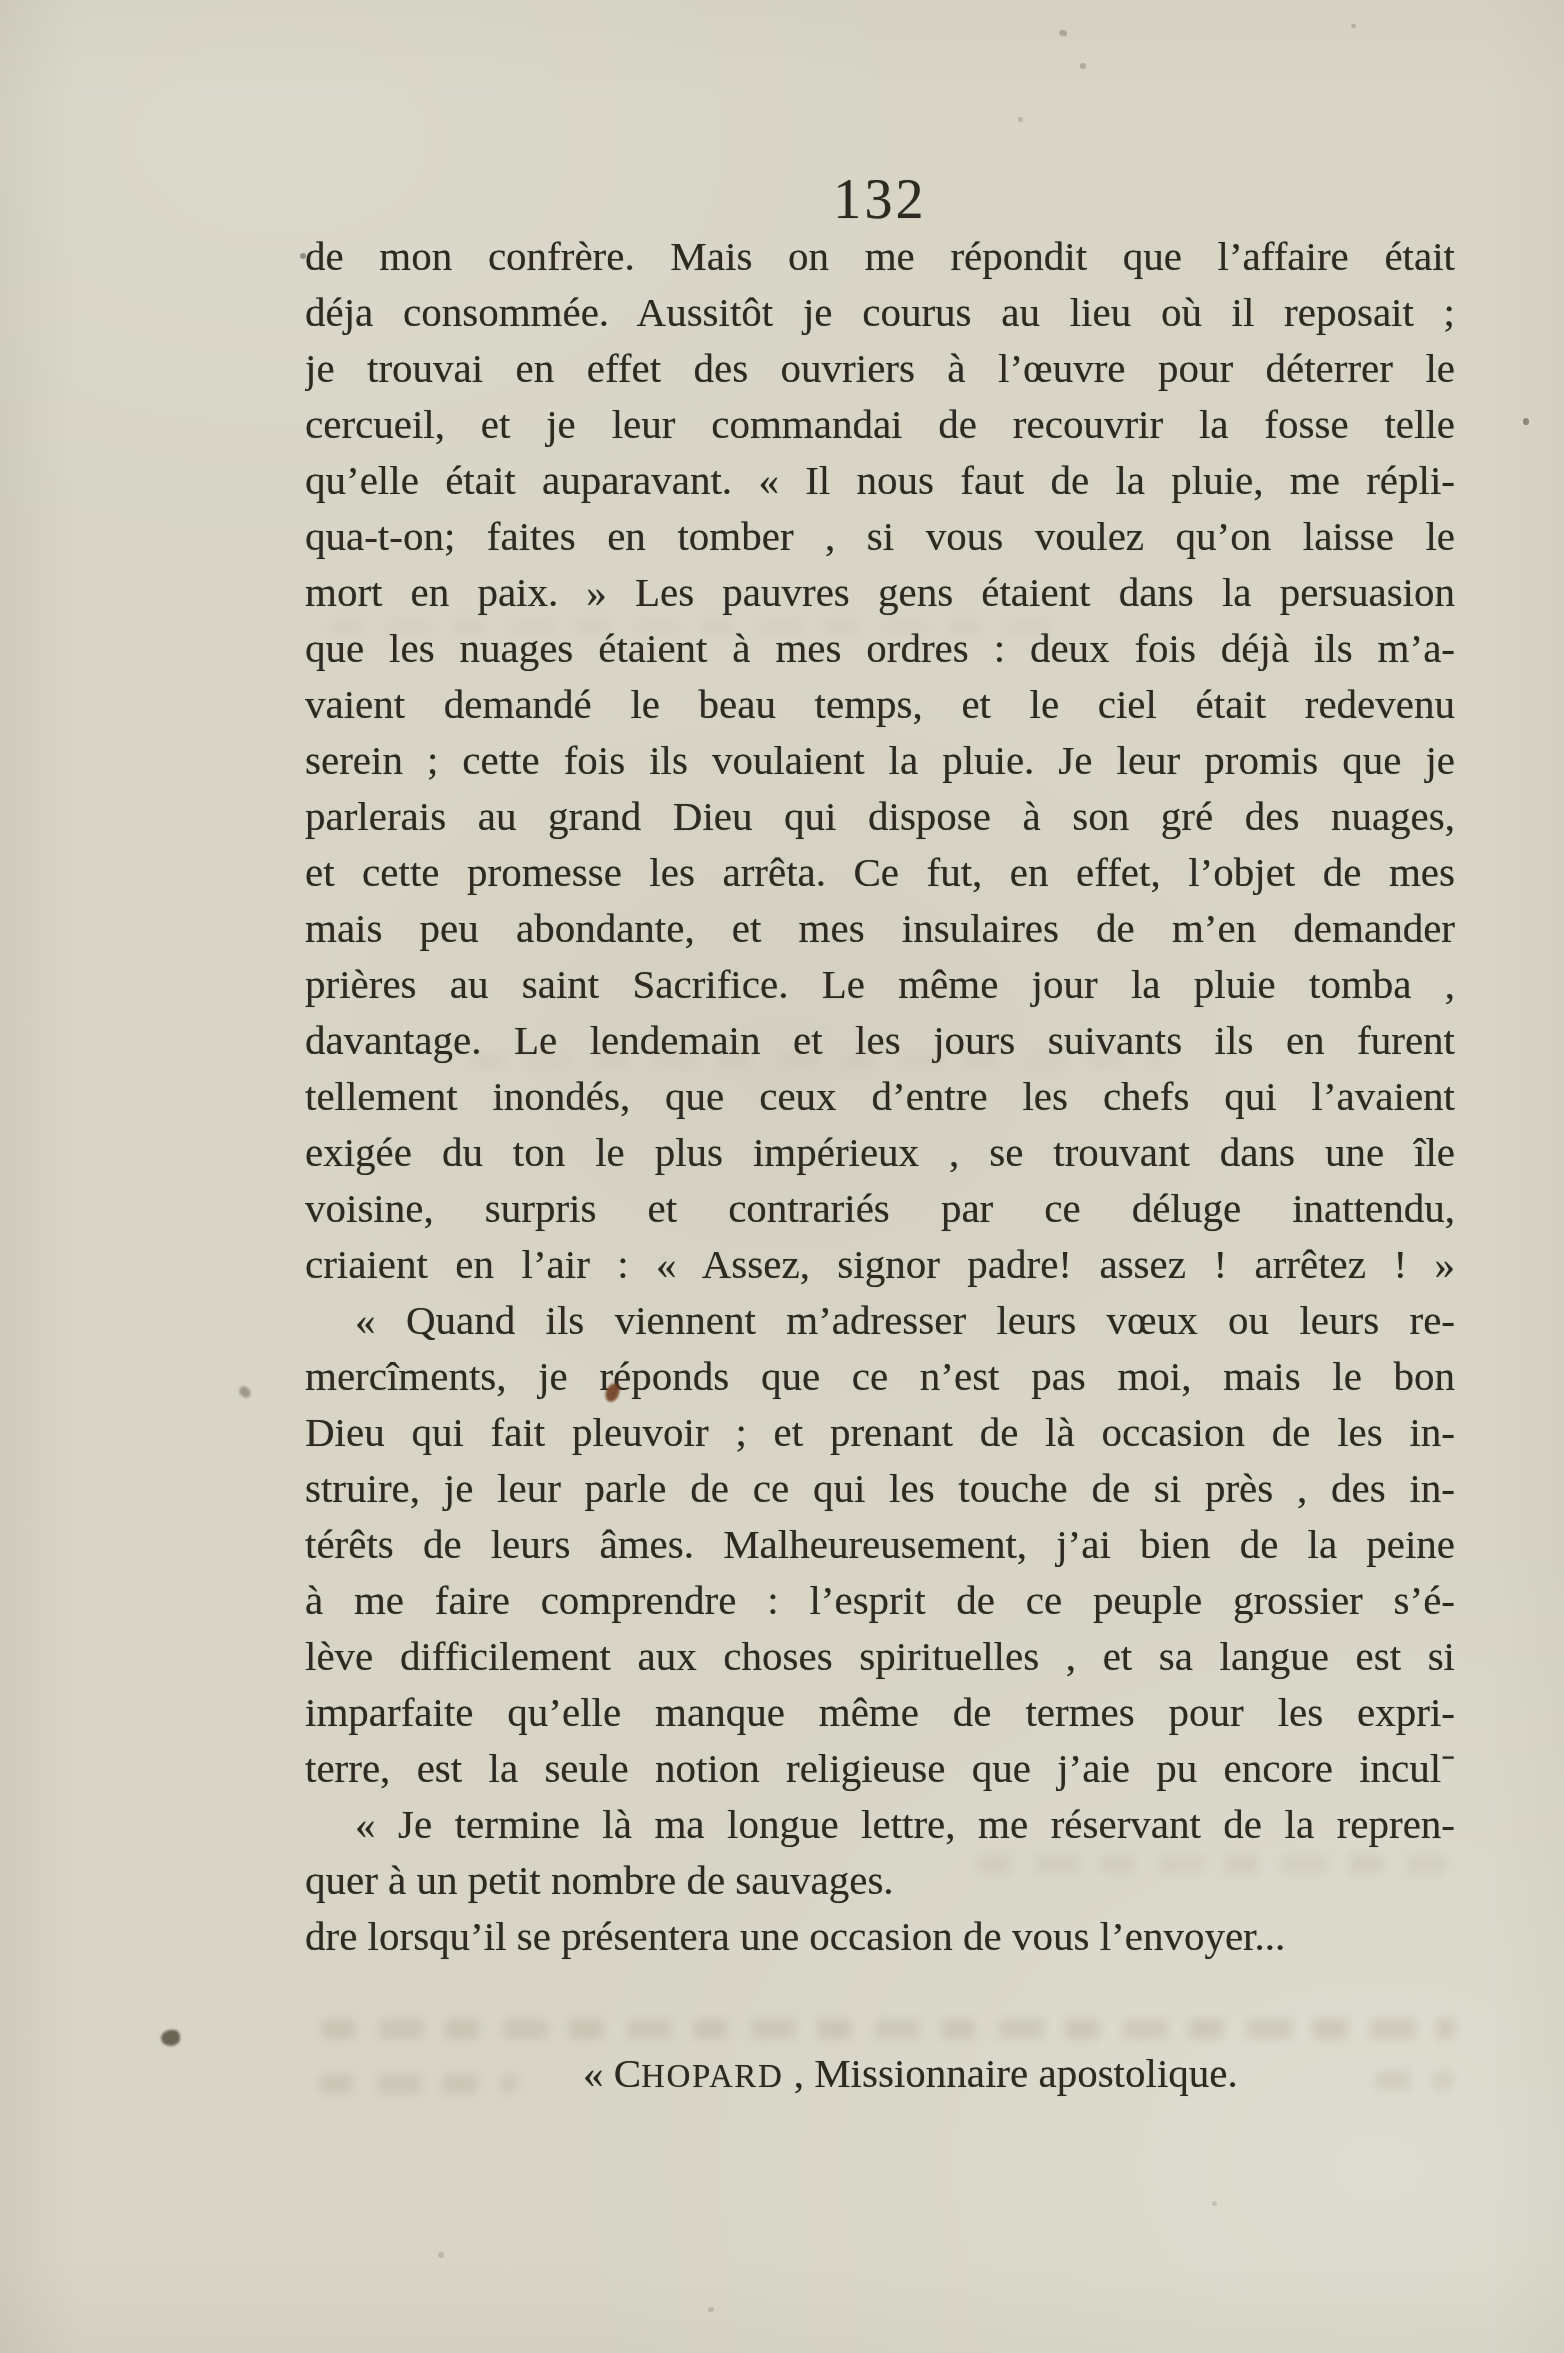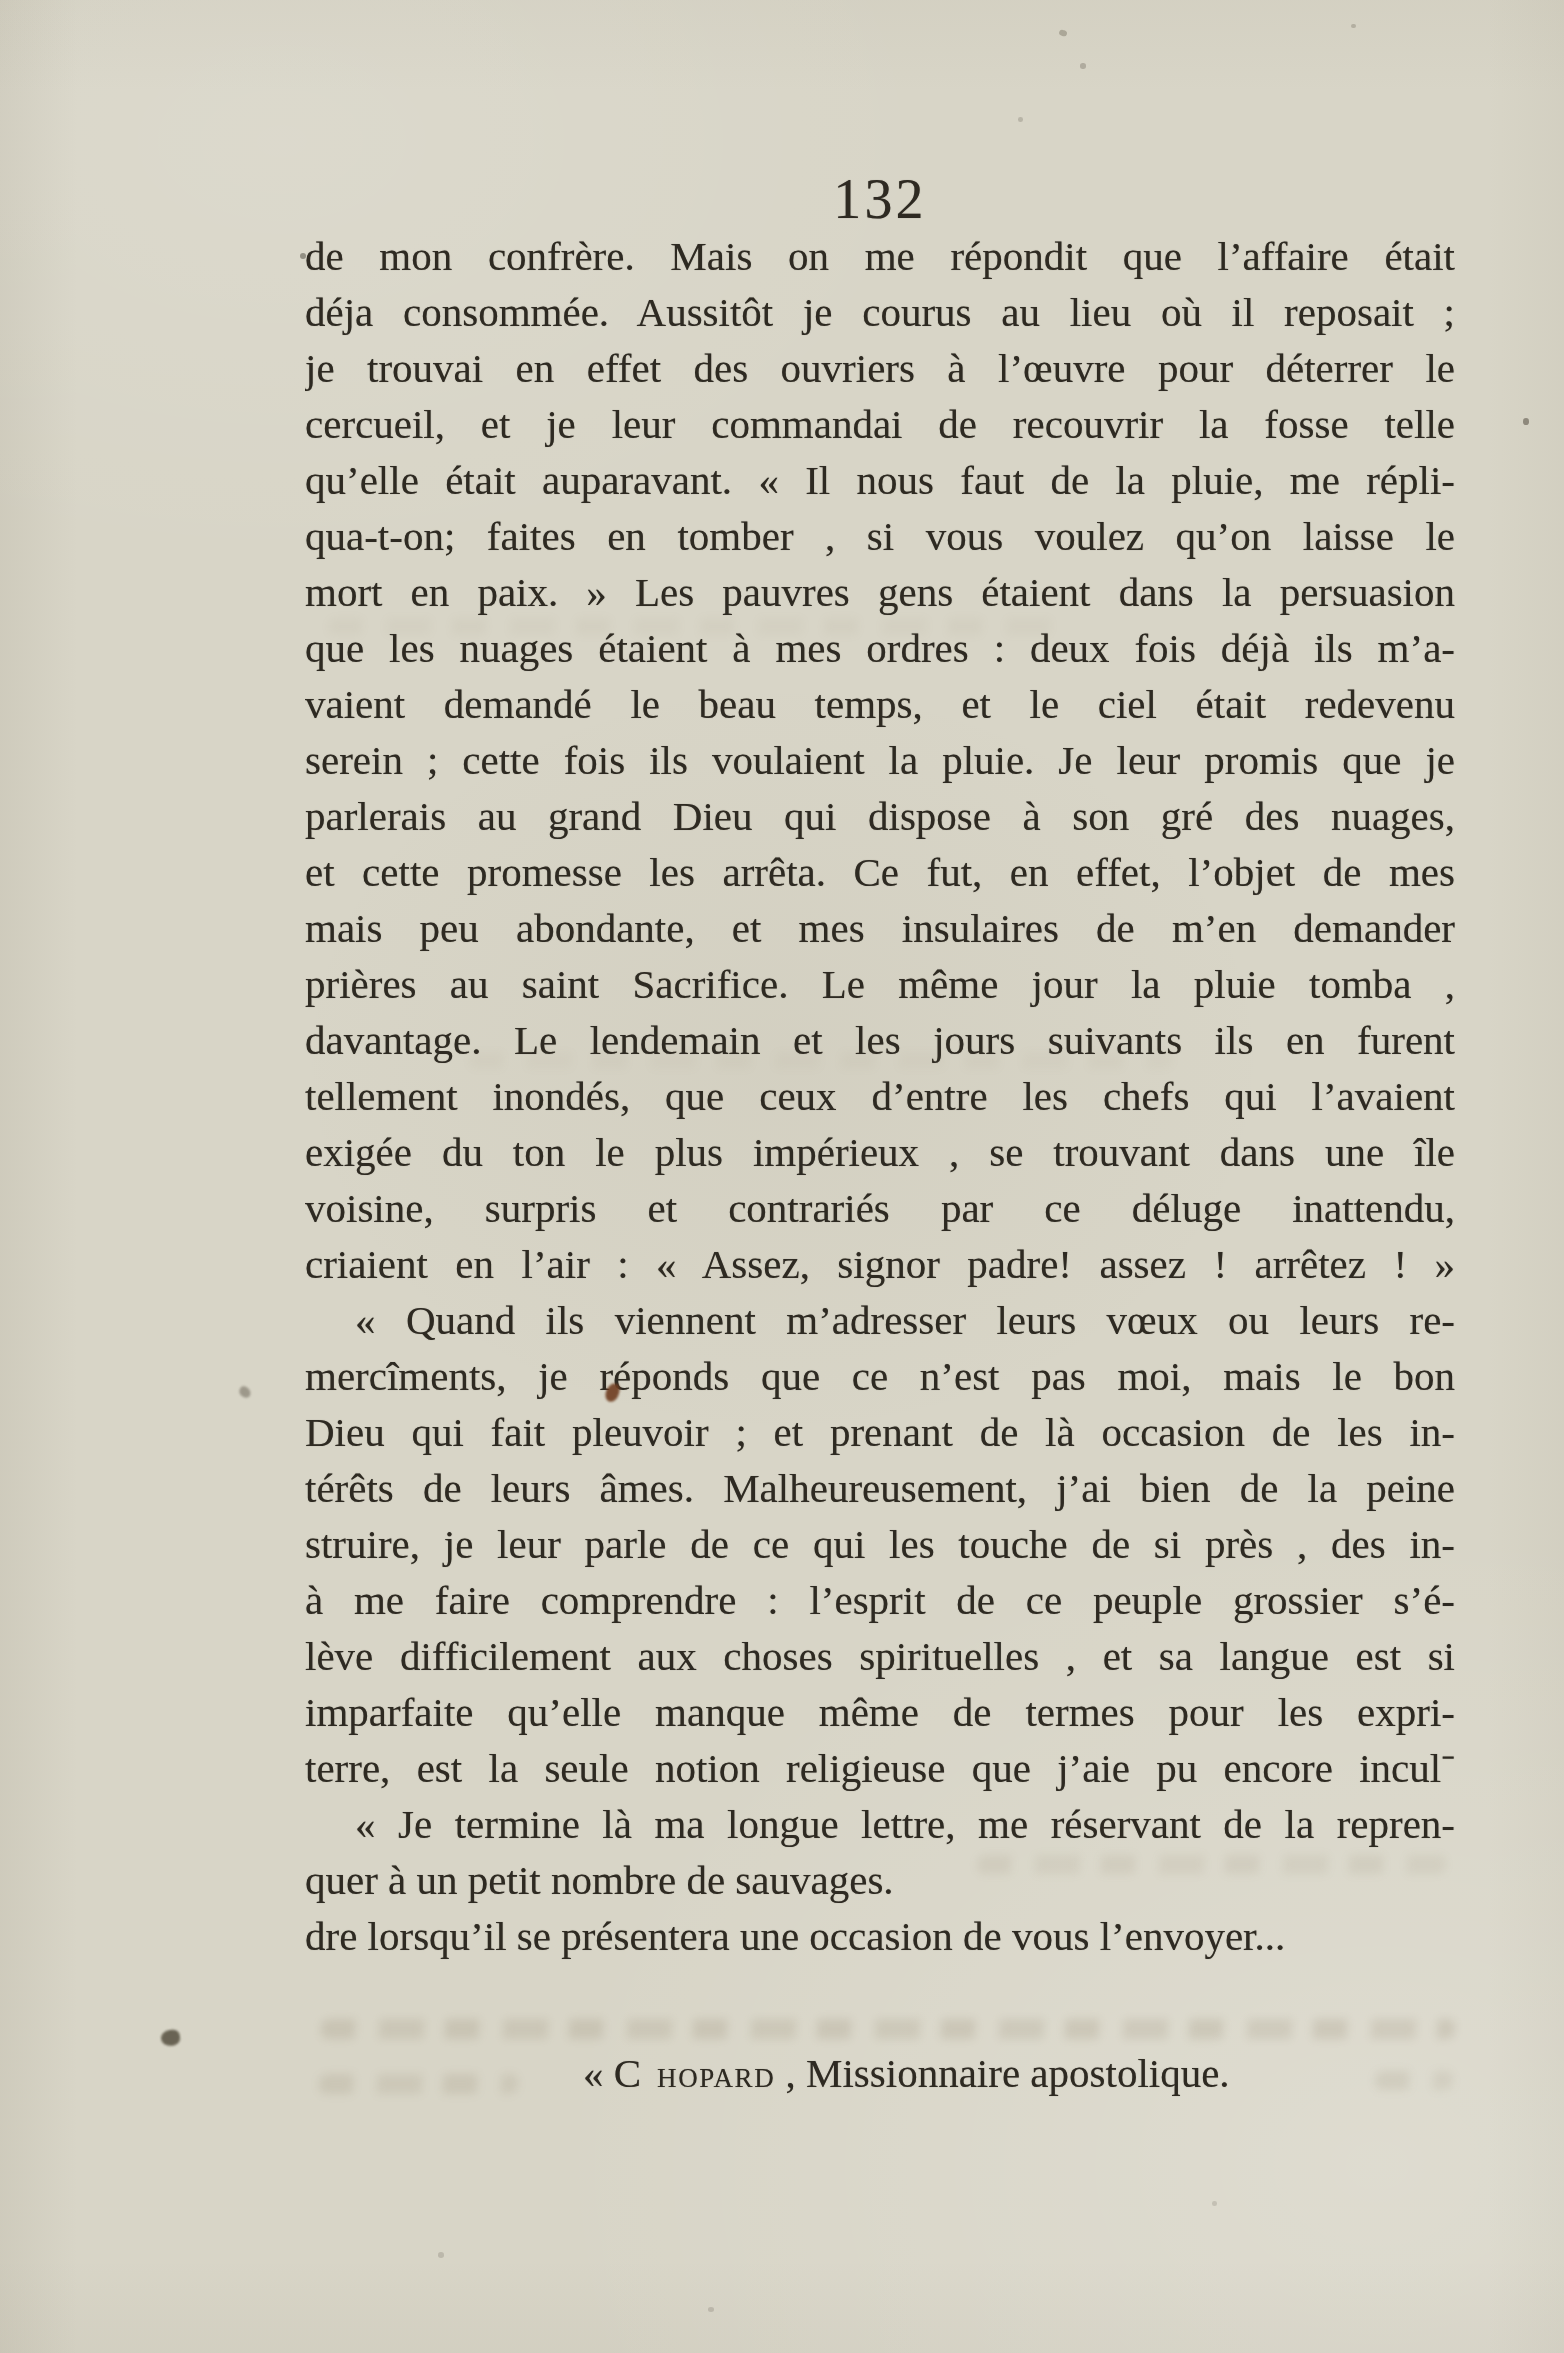--- a/index.html
+++ b/index.html
@@ -31,21 +31,21 @@
   }
   .line {
     height:56px; overflow:hidden;
     text-align:justify;
     text-align-last:justify;
     text-justify:inter-word;
   }
   .line.nofill { text-align-last:left; }
   .line.indent { text-indent:50px; }
   .it { }
-  .sc { text-transform:uppercase; font-size:27px; letter-spacing:1.6px;margin-left:16px; }
+  .sc { text-transform:uppercase; font-size:33px; letter-spacing:1.6px; }
   .signature {
     position:absolute; left:583px; top:2049px;
     font-size:41px; white-space:nowrap;
     text-shadow:0 0 0.8px rgba(46,42,34,0.5);
   }
   .bleed {
     position:absolute;
     background:repeating-linear-gradient(90deg,
       rgba(128,113,86,0.38) 0px, rgba(128,113,86,0.38) 34px,
       rgba(128,113,86,0) 34px, rgba(128,113,86,0) 58px,
@@ -78,22 +78,22 @@
       <div class="line"><span>mais peu abondante, et mes insulaires de m’en demander</span></div>
       <div class="line"><span>prières au saint Sacrifice. Le même jour la pluie tomba ,</span></div>
       <div class="line"><span>davantage. Le lendemain et les jours suivants ils en furent</span></div>
       <div class="line"><span>tellement inondés, que ceux d’entre les chefs qui l’avaient</span></div>
       <div class="line"><span>exigée du ton le plus impérieux , se trouvant dans une île</span></div>
       <div class="line"><span>voisine, surpris et contrariés par ce déluge inattendu,</span></div>
       <div class="line"><span>criaient en l’air : « Assez, </span><span class="it">signor padre!</span><span> assez ! arrêtez ! »</span></div>
       <div class="line indent"><span>« Quand ils viennent m’adresser leurs vœux ou leurs re-</span></div>
       <div class="line"><span>mercîments, je réponds que ce n’est pas moi, mais le bon</span></div>
       <div class="line"><span>Dieu qui fait pleuvoir ; et prenant de là occasion de les in-</span></div>
+      <div class="line"><span>struire, je leur parle de ce qui les touche de si près , des in-</span></div>
       <div class="line"><span>térêts de leurs âmes. Malheureusement, j’ai bien de la peine</span></div>
-      <div class="line"><span>struire, je leur parle de ce qui les touche de si près , des in-</span></div>
       <div class="line"><span>à me faire comprendre : l’esprit de ce peuple grossier s’é-</span></div>
       <div class="line"><span>lève difficilement aux choses spirituelles , et sa langue est si</span></div>
       <div class="line"><span>imparfaite qu’elle manque même de termes pour les expri-</span></div>
       <div class="line"><span>terre, est la seule notion religieuse que j’aie pu encore incul⁻</span></div>
       <div class="line indent"><span>« Je termine là ma longue lettre, me réservant de la repren-</span></div>
       <div class="line nofill"><span>quer à un petit nombre de sauvages.</span></div>
       <div class="line nofill"><span>dre lorsqu’il se présentera une occasion de vous l’envoyer...</span></div>
     </div>
   <div class="signature" id="signature"><span>« C</span><span class="sc">hopard</span><span> , </span><span class="it">Missionnaire apostolique.</span></div>
   <div id="artifacts">

